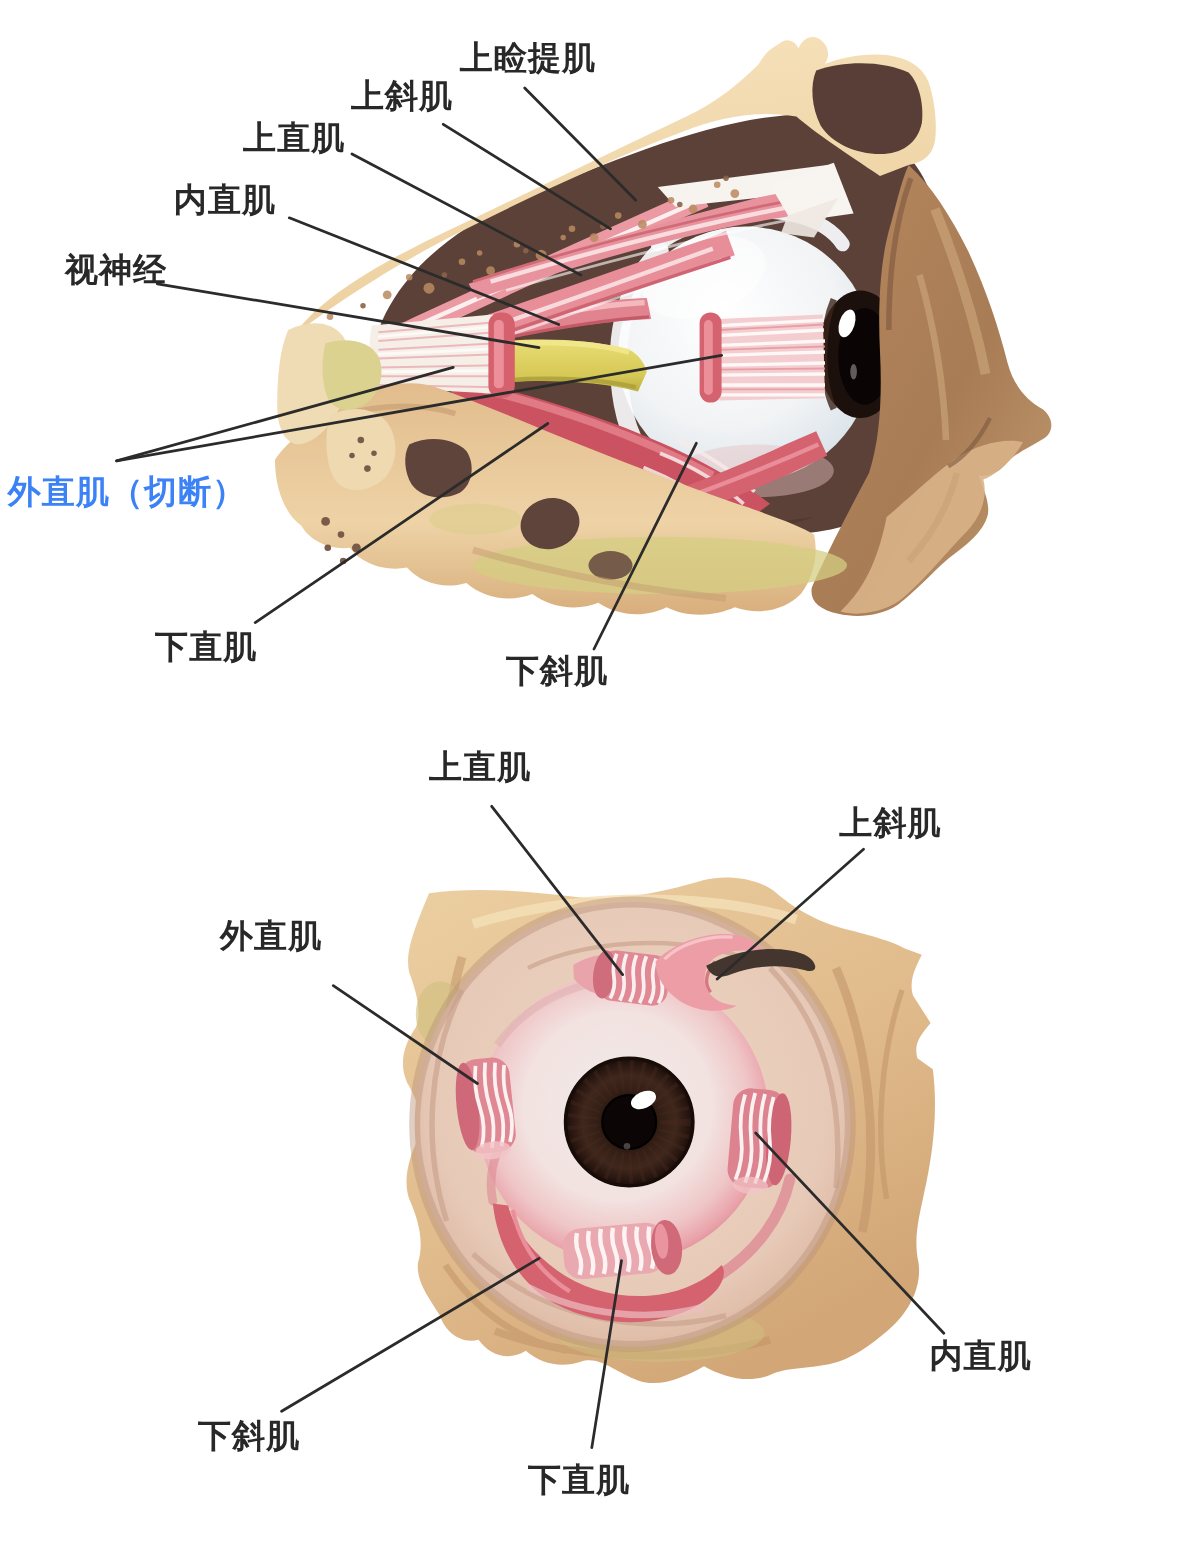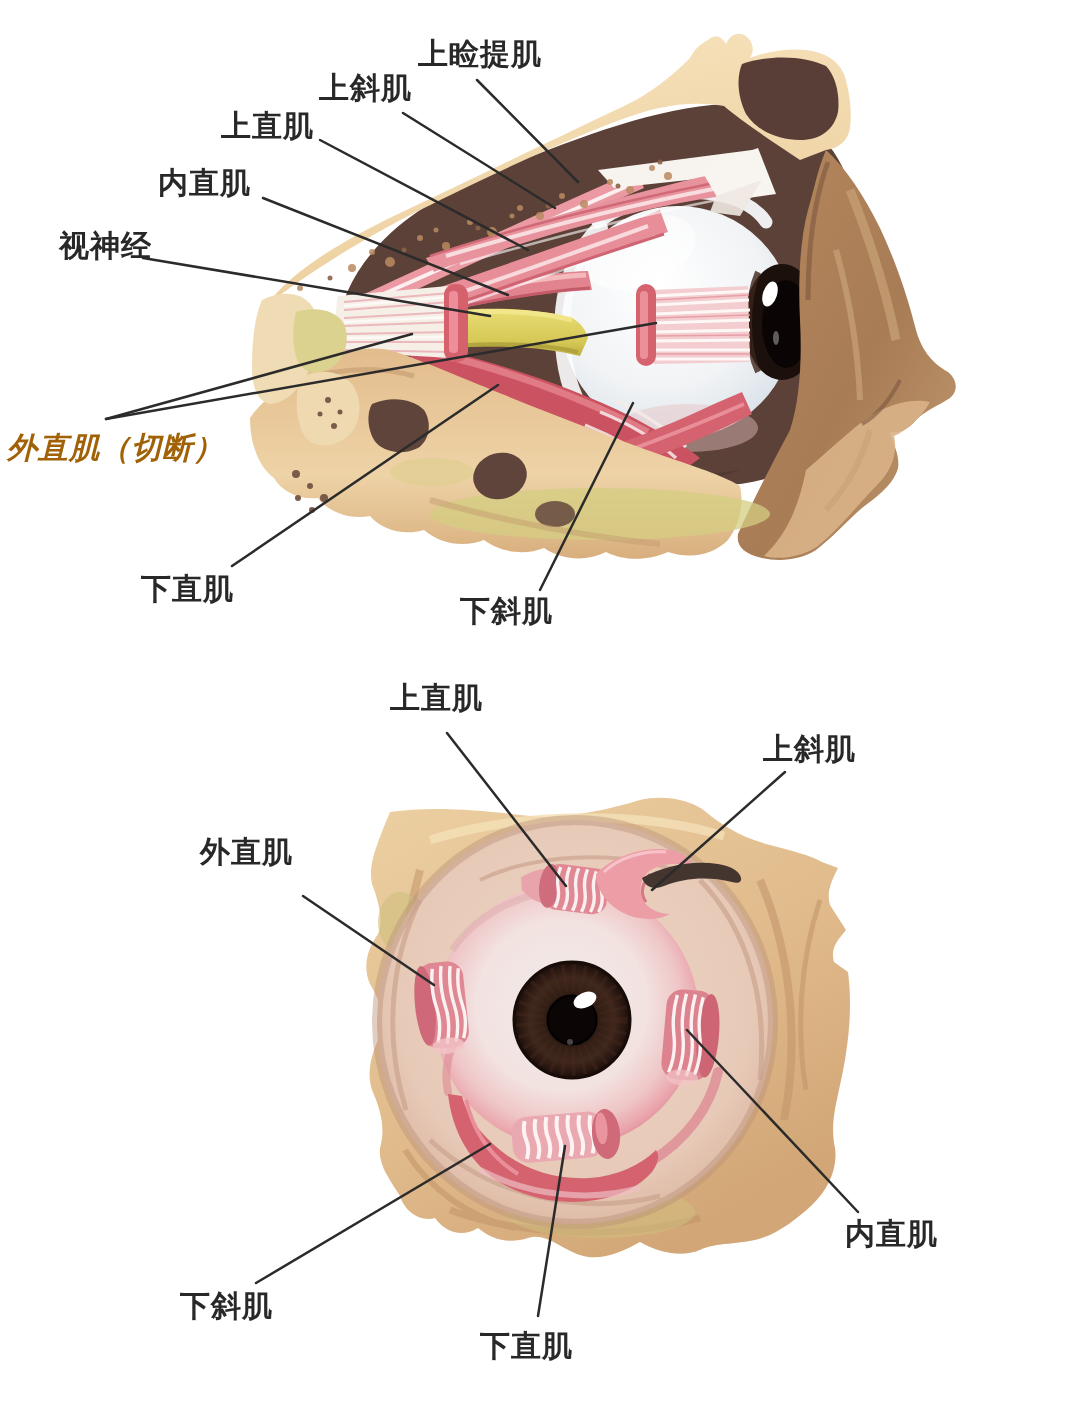--- a/index.html
+++ b/index.html
@@ -457,21 +457,21 @@
         <line x1="538" y1="1316" x2="565" y2="1146"></line>
       </g>
   </svg>
 
   <div id="labels">
       <div class="label" style="left: 418px; top: 38px; color: rgb(40, 40, 40);">上睑提肌</div>
       <div class="label" style="left: 319px; top: 72px; color: rgb(40, 40, 40);">上斜肌</div>
       <div class="label" style="left: 221px; top: 110px; color: rgb(40, 40, 40);">上直肌</div>
       <div class="label" style="left: 158px; top: 167px; color: rgb(40, 40, 40);">内直肌</div>
       <div class="label" style="left: 59px; top: 230px; color: rgb(40, 40, 40);">视神经</div>
-      <div class="label" style="left: 7px; top: 432px; color: #a16207; font-style: italic;">外直肌（切断）</div>
+      <div class="label" style="left: 7px; top: 432px; color: #3b82f6;">外直肌（切断）</div>
       <div class="label" style="left: 141px; top: 573px; color: rgb(40, 40, 40);">下直肌</div>
       <div class="label" style="left: 460px; top: 595px; color: rgb(40, 40, 40);">下斜肌</div>
       <div class="label" style="left: 390px; top: 682px; color: rgb(40, 40, 40);">上直肌</div>
       <div class="label" style="left: 763px; top: 733px; color: rgb(40, 40, 40);">上斜肌</div>
       <div class="label" style="left: 200px; top: 836px; color: rgb(40, 40, 40);">外直肌</div>
       <div class="label" style="left: 845px; top: 1218px; color: rgb(40, 40, 40);">内直肌</div>
       <div class="label" style="left: 180px; top: 1290px; color: rgb(40, 40, 40);">下斜肌</div>
       <div class="label" style="left: 480px; top: 1330px; color: rgb(40, 40, 40);">下直肌</div>
     </div>
 </div>

